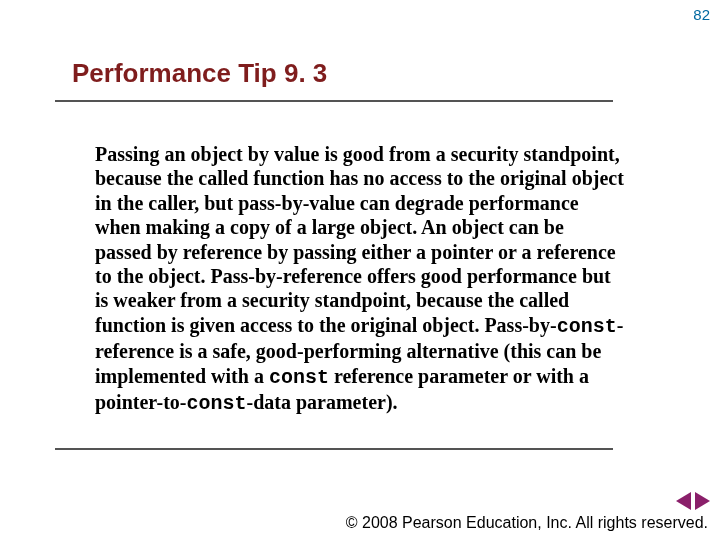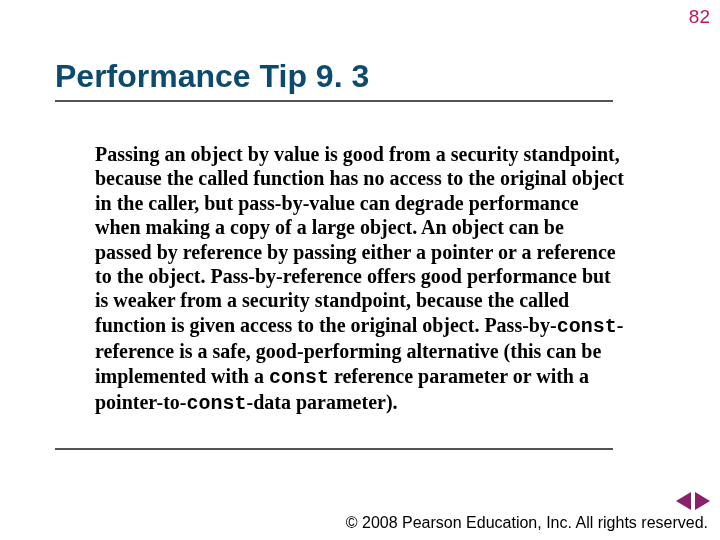--- a/index.html
+++ b/index.html
@@ -17,31 +17,31 @@
     width: 720px;
     height: 540px;
     position: relative;
     box-sizing: border-box;
   }
   .page-number {
     position: absolute;
     top: 6px;
     right: 10px;
     font-family: Arial, Helvetica, sans-serif;
-    font-size: 19px;
-    color: #be185d;
+    font-size: 15px;
+    color: #0369a1;
   }
   .title {
     position: absolute;
-    left: 55px;
+    left: 72px;
     top: 58px;
     font-family: Arial, Helvetica, sans-serif;
-    font-size: 32px;
+    font-size: 26px;
     font-weight: bold;
-    color: #0c4a6e;
+    color: #7f1d1d;
   }
   .hr-top {
     position: absolute;
     left: 55px;
     top: 100px;
     width: 558px;
     height: 2px;
     background: #545454;
   }
   .body-text {

